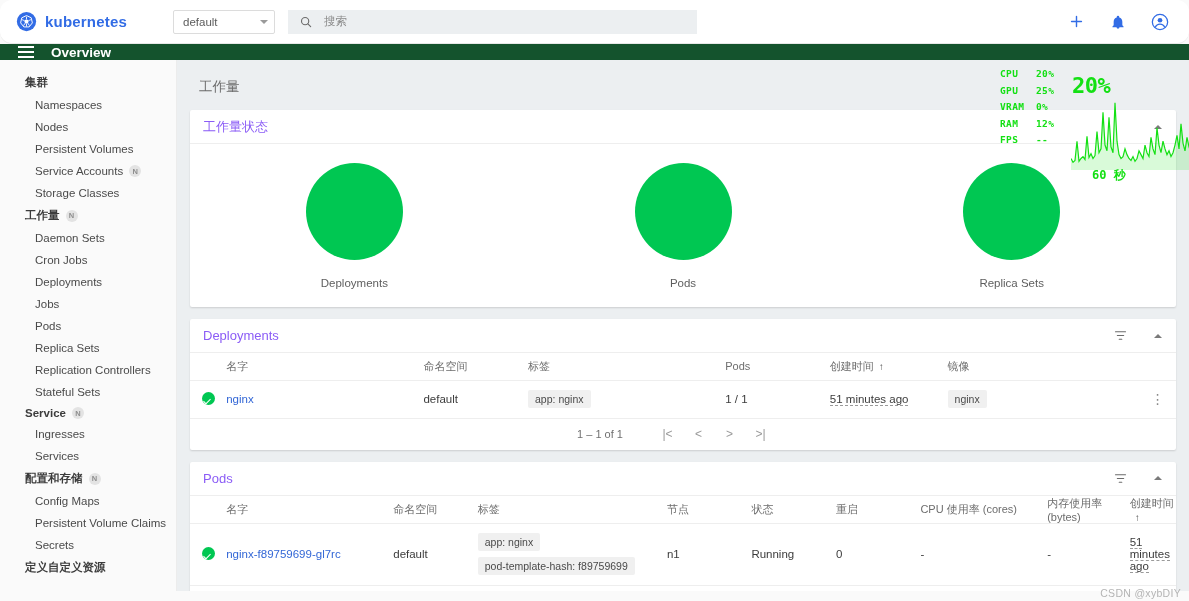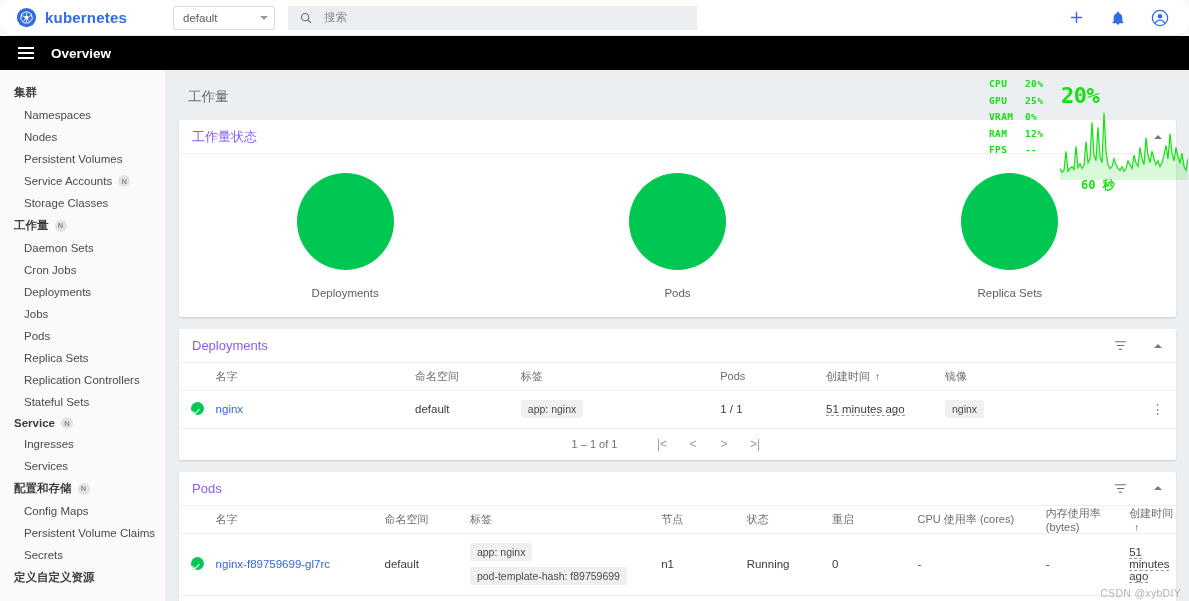--- a/index.html
+++ b/index.html
@@ -5,21 +5,21 @@
   * { box-sizing: border-box; margin: 0; padding: 0; }
   html, body {
     width: 1189px; height: 601px;
     font-family: "Liberation Sans", "DejaVu Sans", sans-serif;
     background: #fafafa; overflow: hidden;
   }
   body { position: relative; }
 
   
   .topbar {
-    height: 36px; background: #fff; display: flex; align-items: center;
+    height: 44px; background: #fff; display: flex; align-items: center;
     border-bottom: 1px solid #e8e8e8; position: relative; z-index: 5; border-radius: 12px;
   }
   .brand { display: flex; align-items: center; gap: 8px; padding-left: 16px; width: 166px; }
   .k8s-logo { width: 21px; height: 21px; flex: none; }
   .brand-text { font-size: 15px; font-weight: bold; color: #326ce5; letter-spacing: .2px; }
 
   .ns-select {
     width: 102px; height: 24px; border: 1px solid #dcdcdc; border-radius: 2px;
     background: #fff; display: flex; align-items: center; justify-content: space-between;
     padding: 0 6px 0 9px; margin-left: 7px; cursor: pointer;
@@ -31,29 +31,29 @@
     flex: none; width: 409px; height: 24px; background: #eceff1; margin-left: 13px;
     display: flex; align-items: center; gap: 11px; padding-left: 11px; cursor: text;
   }
   .search-ph { font-size: 11.5px; color: #8a8a8a; }
 
   .top-actions { margin-left: auto; display: flex; align-items: center; gap: 25px; padding-right: 20px; }
   .top-actions > span { cursor: pointer; display: flex; align-items: center; }
 
   
   .bluebar {
-    height: 34px; background: #000000; display: flex; align-items: center;
+    height: 16px; background: #14532d; display: flex; align-items: center;
     gap: 17px; padding-left: 18px; color: #fff; position: relative; z-index: 4;
   }
   .hamburger { display: flex; flex-direction: column; gap: 3px; cursor: pointer; }
   .hamburger i { display: block; width: 16px; height: 2px; background: #fff; }
   .bluebar-title { font-size: 13.5px; font-weight: bold; }
 
   
-  .body-wrap { display: flex; height: 531px; }
+  .body-wrap { display: flex; height: 531px; padding-left: 11px; }
 
   .sidebar {
     width: 166px; background: #fafafa; border-right: 1px solid #ececec;
     padding-top: 11px; overflow: hidden; flex: none;
   }
   .sb-group {
     font-size: 11.5px; color: #3c3c3c; font-weight: bold;
     padding: 4px 0 4px 14px; display: flex; align-items: center; gap: 6px;
   }
   .sb-item {

